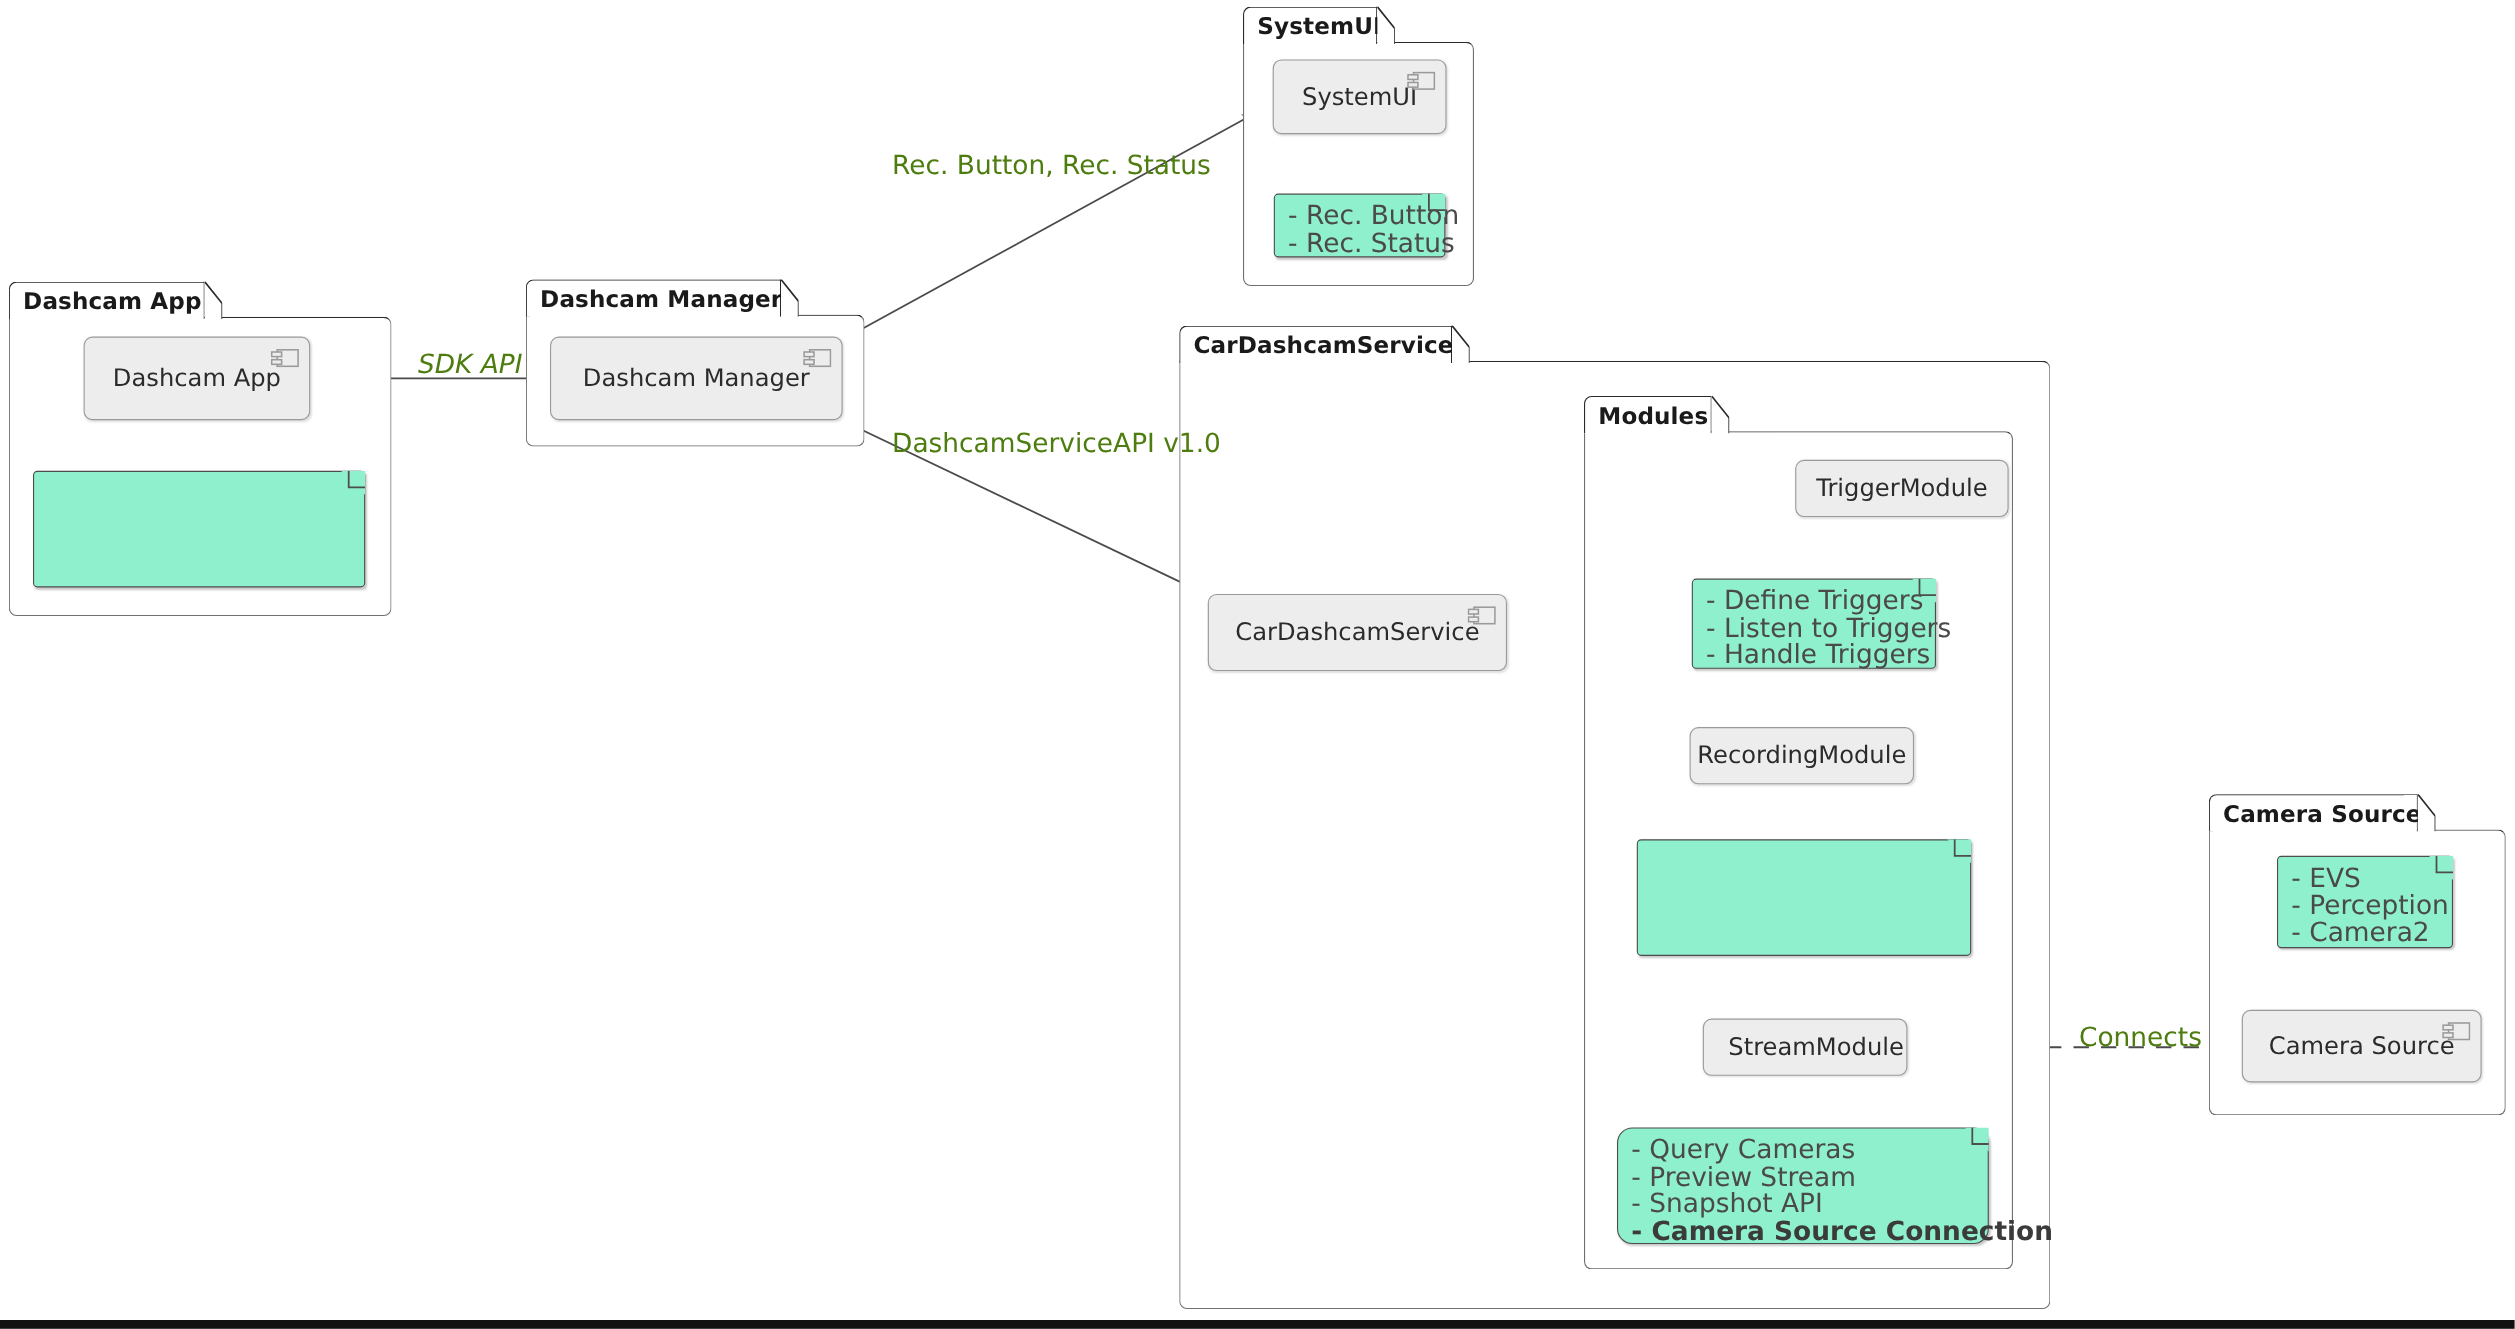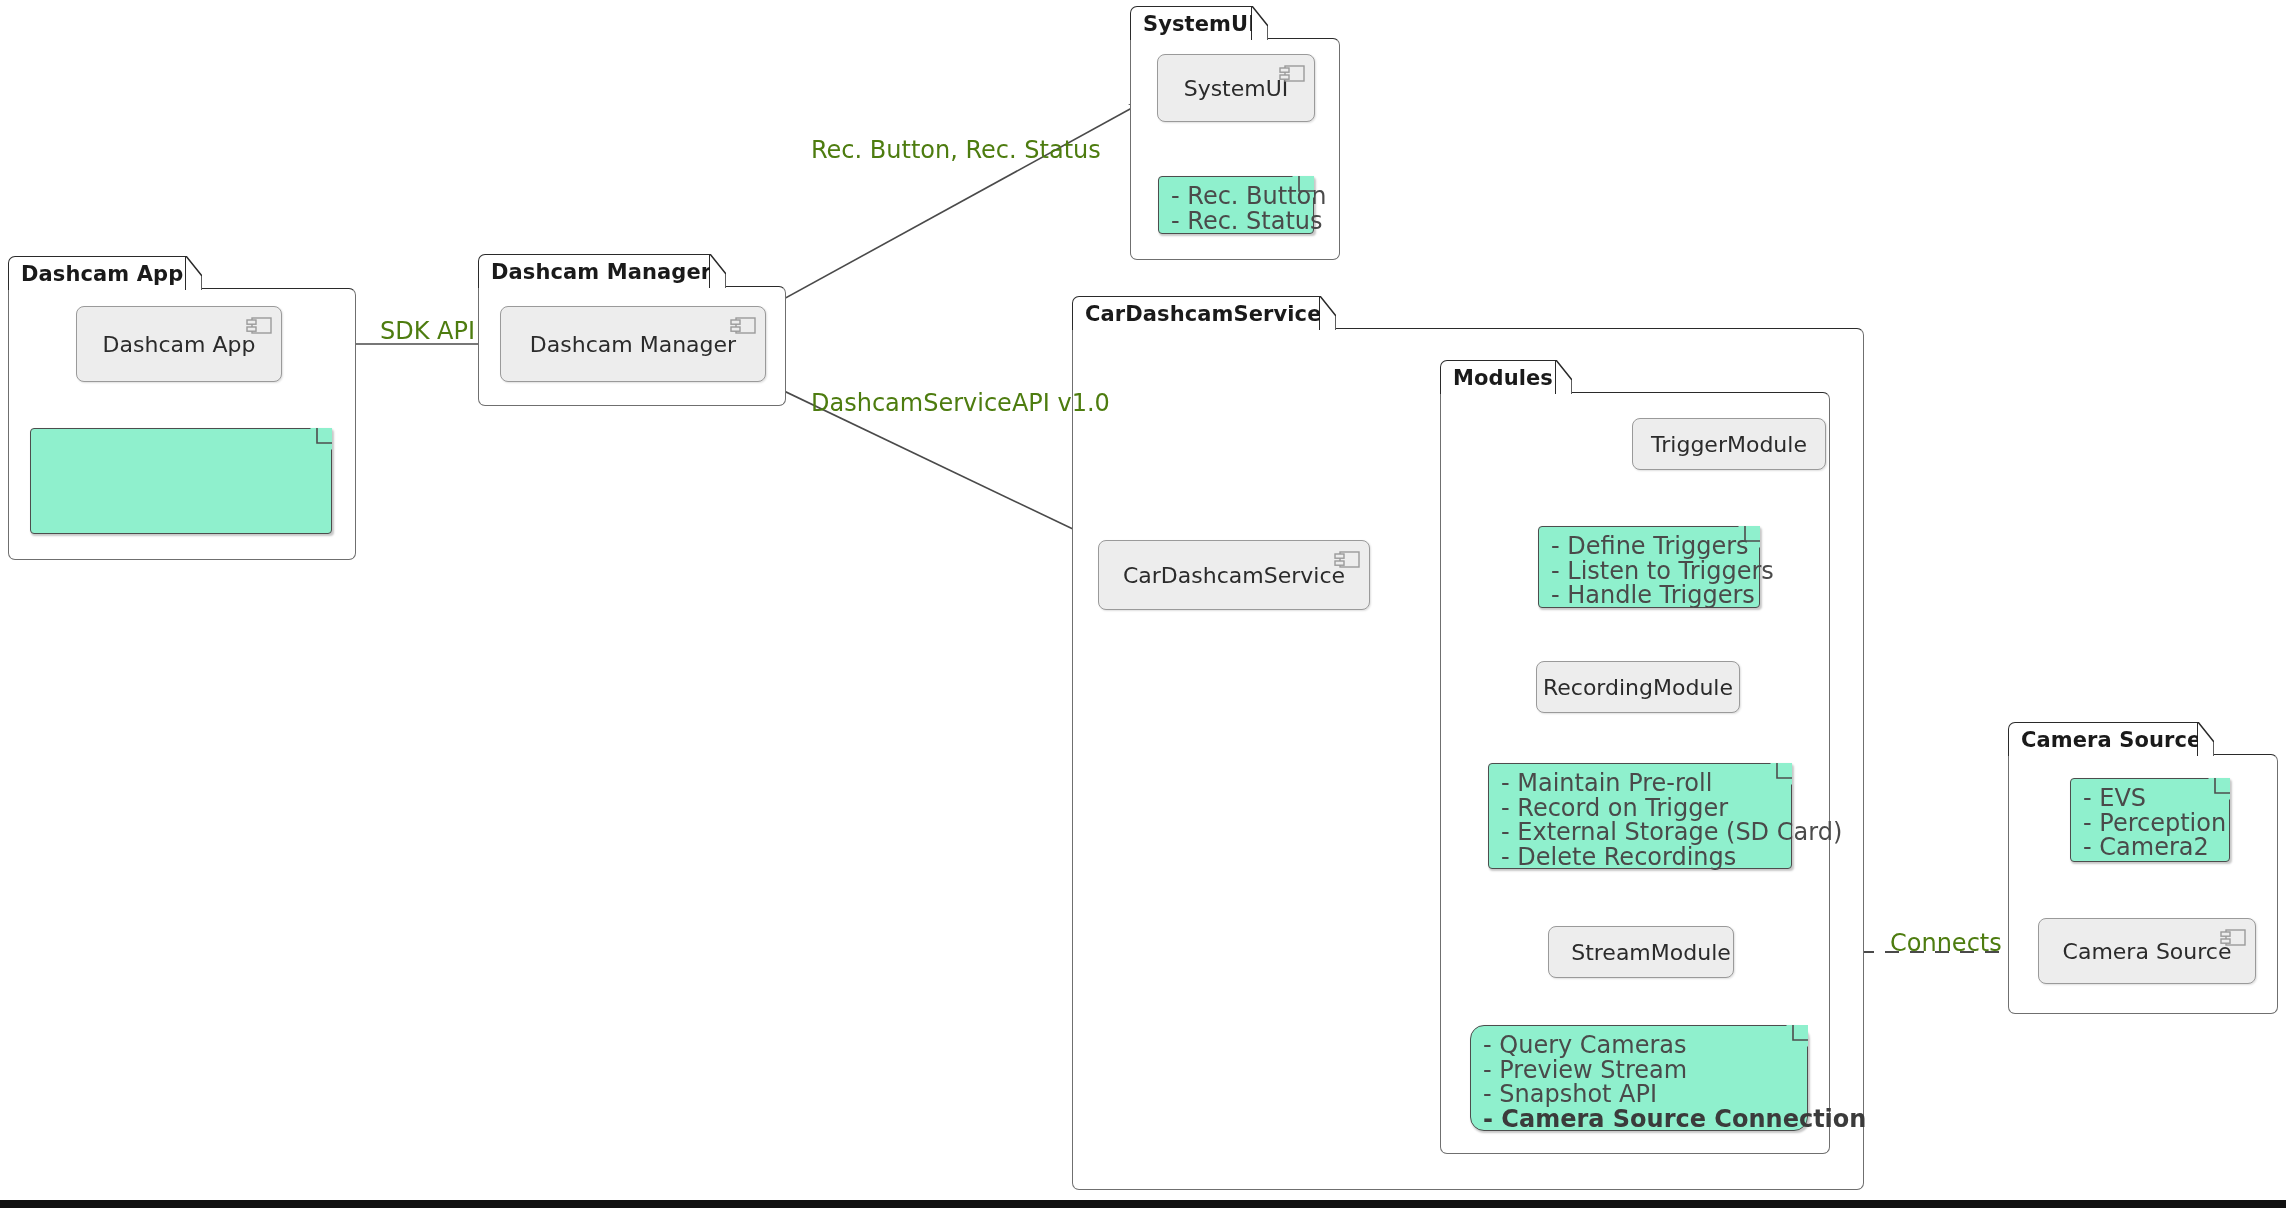--- a/index.html
+++ b/index.html
@@ -281,21 +281,20 @@
 
 <div class="note" style="left:1538px; top:526px; width:222px; height:82px;">
   <div class="note-lines">- Define Triggers<br>- Listen to Triggers<br>- Handle Triggers</div>
   <svg class="note-fold" viewBox="0 0 22 22">
     <path d="M0,0 L22,0 L22,22 Z" fill="#8ff0cd"></path>
     <path d="M0,0 L0,15 L15,15" fill="none" stroke="#4d4d4d" stroke-width="1.6" transform="translate(7,0)"></path>
   </svg>
 </div>
 
 <div class="note" style="left:1488px; top:763px; width:304px; height:106px;">
-  <div class="note-lines">- Maintain Pre-roll<br>- Record on Trigger<br>- External Storage (SD Card)<br>- Delete Recordings</div>
   <svg class="note-fold" viewBox="0 0 22 22">
     <path d="M0,0 L22,0 L22,22 Z" fill="#8ff0cd"></path>
     <path d="M0,0 L0,15 L15,15" fill="none" stroke="#4d4d4d" stroke-width="1.6" transform="translate(7,0)"></path>
   </svg>
 </div>
 
 <div class="note" style="left:1470px; top:1025px; width:338px; height:106px;border-radius:14px;">
   <div class="note-lines">- Query Cameras<br>- Preview Stream<br>- Snapshot API<br><b>- Camera Source Connection</b></div>
   <svg class="note-fold" viewBox="0 0 22 22">
     <path d="M0,0 L22,0 L22,22 Z" fill="#8ff0cd"></path>
@@ -304,21 +303,21 @@
 </div>
 
 <div class="note" style="left:2070px; top:778px; width:160px; height:84px;">
   <div class="note-lines">- EVS<br>- Perception<br>- Camera2</div>
   <svg class="note-fold" viewBox="0 0 22 22">
     <path d="M0,0 L22,0 L22,22 Z" fill="#8ff0cd"></path>
     <path d="M0,0 L0,15 L15,15" fill="none" stroke="#4d4d4d" stroke-width="1.6" transform="translate(7,0)"></path>
   </svg>
 </div>
 
-<div class="edge-label" style="left:380px; top:317px;">SDK API</div>
+<div class="edge-label" style="left:380px; top:317px;font-style:italic;">SDK API</div>
 
 <div class="edge-label" style="left:811px; top:136px;">Rec. Button, Rec. Status</div>
 
 <div class="edge-label" style="left:811px; top:389px;">DashcamServiceAPI v1.0</div>
 
 <div class="edge-label" style="left:1890px; top:929px;">Connects</div>
 
 <div class="bottombar"></div>
 
 </body></html>

